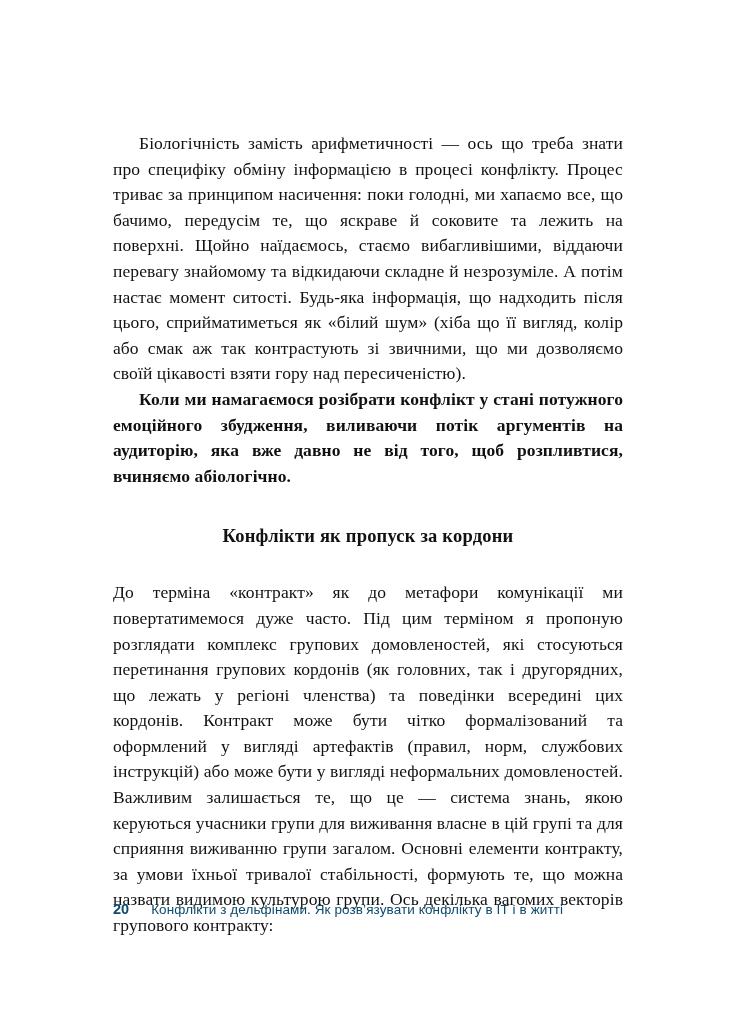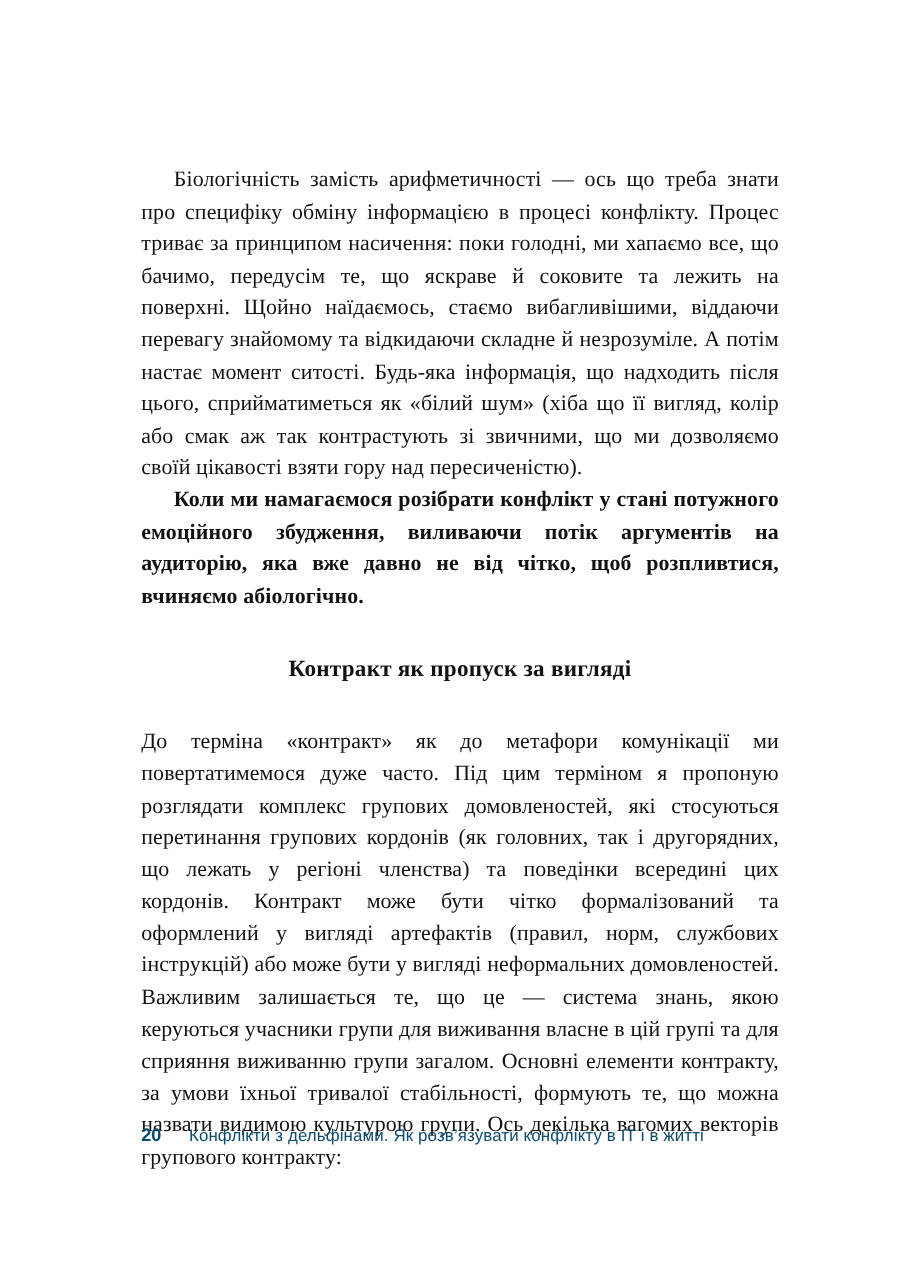--- a/index.html
+++ b/index.html
@@ -69,23 +69,23 @@
     letter-spacing: 0.1px;
   }
 </style>
 </head>
 <body>
 
 <div class="page">
   <div class="text-block">
     <p class="body-par indent">Біологічність замість арифметичності — ось що треба знати про специфіку обміну інформацією в процесі конфлікту. Процес триває за принципом насичення: поки голодні, ми хапаємо все, що бачимо, передусім те, що яскраве й соковите та лежить на поверхні. Щойно наїдаємось, стаємо вибагливішими, віддаючи перевагу знайомому та відкидаючи складне й незрозуміле. А потім настає момент ситості. Будь-яка інформація, що надходить після цього, сприйматиметься як «білий шум» (хіба що її вигляд, колір або смак аж так контрастують зі звичними, що ми дозволяємо своїй цікавості взяти гору над пересиченістю).</p>
 
-    <p class="body-par indent bold-par">Коли ми намагаємося розібрати конфлікт у стані потужного емоційного збудження, виливаючи потік аргументів на аудиторію, яка вже давно не від чітко, щоб розпливтися, вчиняємо абіологічно.</p>
+    <p class="body-par indent bold-par">Коли ми намагаємося розібрати конфлікт у стані потужного емоційного збудження, виливаючи потік аргументів на аудиторію, яка вже давно не від того, щоб розпливтися, вчиняємо абіологічно.</p>
 
-    <h2 class="section-heading">Контракт як пропуск за вигляді</h2>
+    <h2 class="section-heading">Конфлікти як пропуск за кордони</h2>
 
     <p class="body-par">До терміна «контракт» як до метафори комунікації ми повертатимемося дуже часто. Під цим терміном я пропоную розглядати комплекс групових домовленостей, які стосуються перетинання групових кордонів (як головних, так і другорядних, що лежать у регіоні членства) та поведінки всередині цих кордонів. Контракт може бути чітко формалізований та оформлений у вигляді артефактів (правил, норм, службових інструкцій) або може бути у вигляді неформальних домовленостей. Важливим залишається те, що це — система знань, якою керуються учасники групи для виживання власне в цій групі та для сприяння виживанню групи загалом. Основні елементи контракту, за умови їхньої тривалої стабільності, формують те, що можна назвати видимою культурою групи. Ось декілька вагомих векторів групового контракту:</p>
   </div>
 </div>
 
 <div class="footer">
   <span class="page-number">20</span>
   <span class="running-title">Конфлікти з дельфінами. Як розв’язувати конфлікту в ІТ і в житті</span>
 </div>
 

